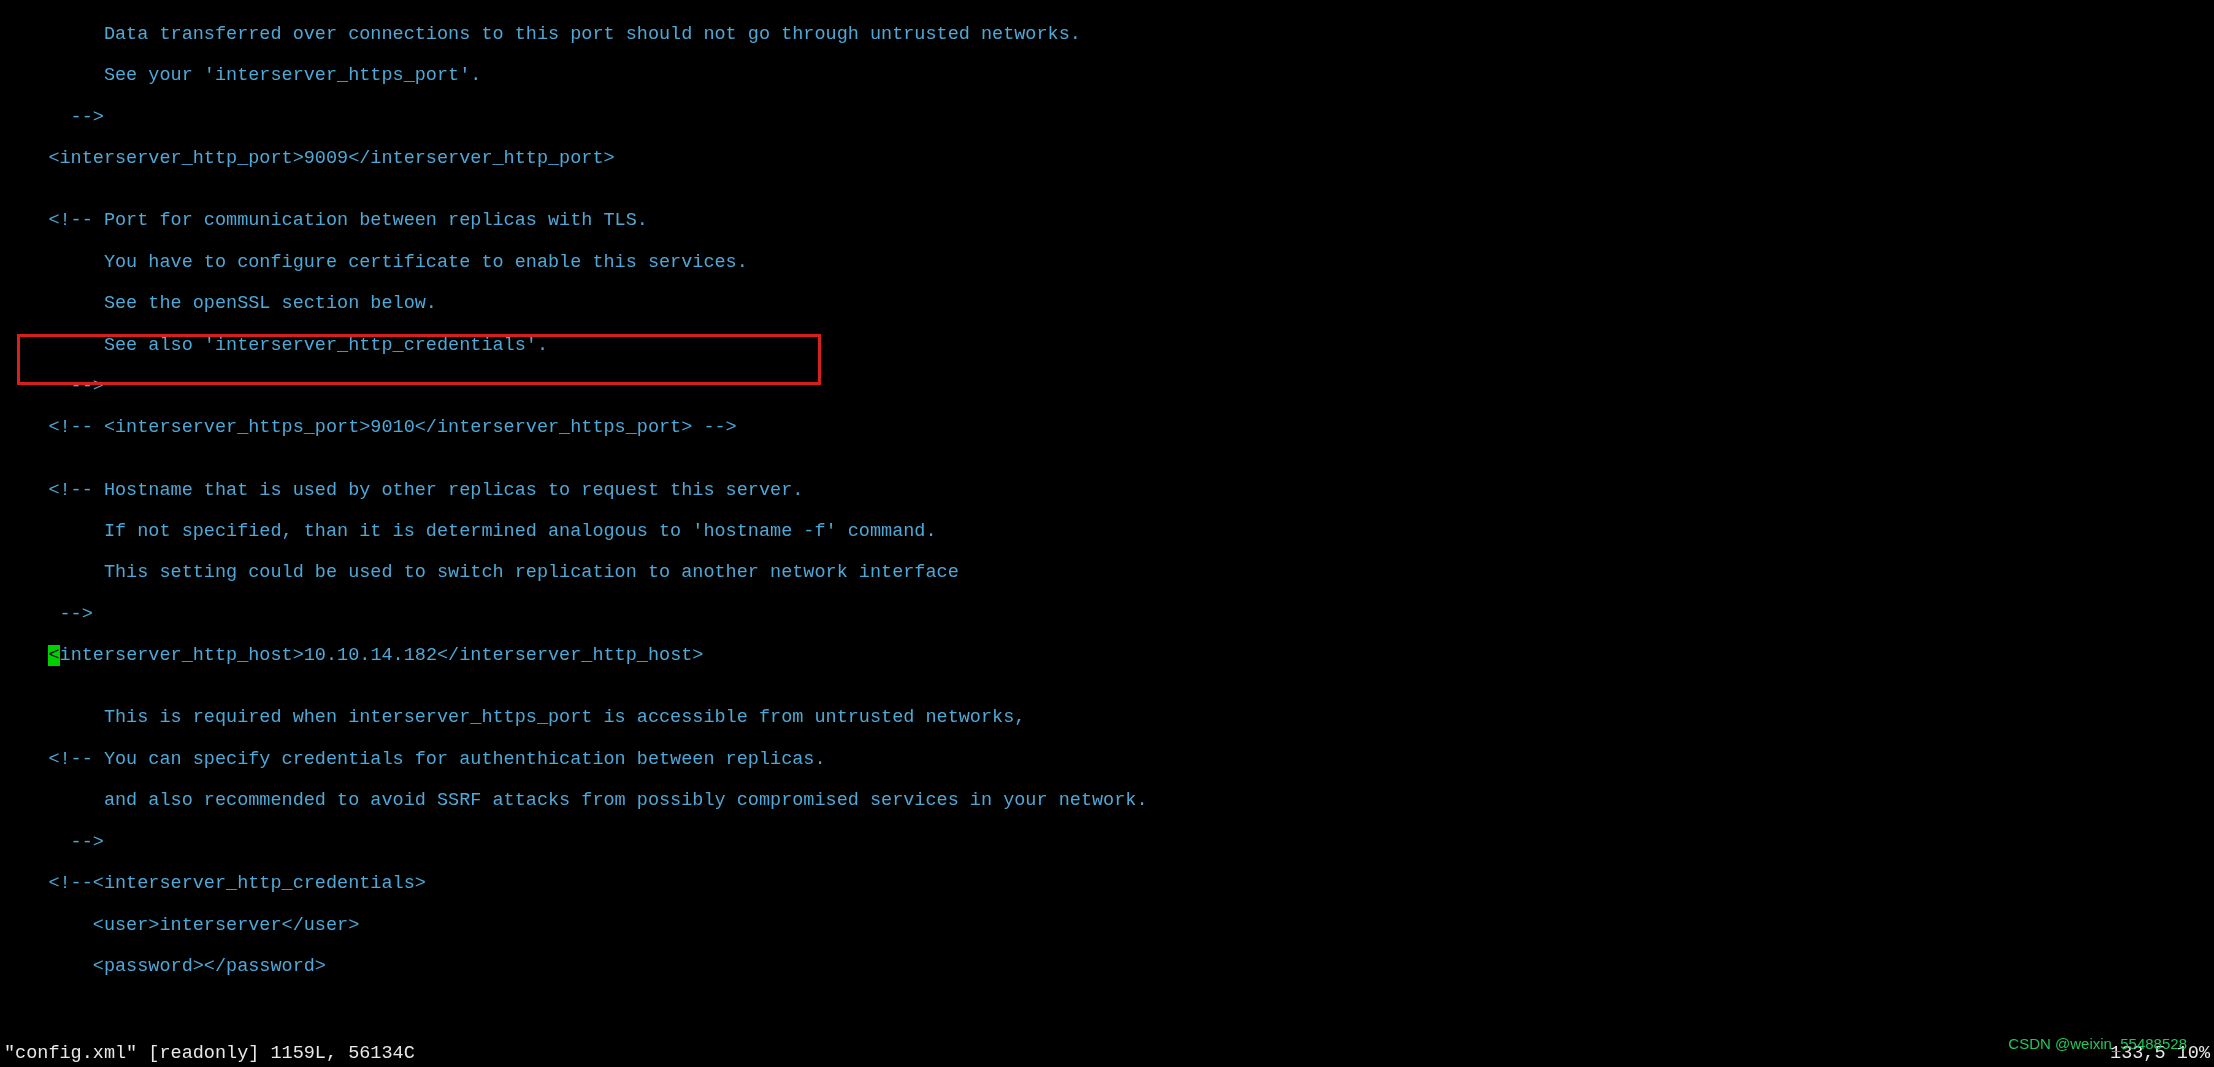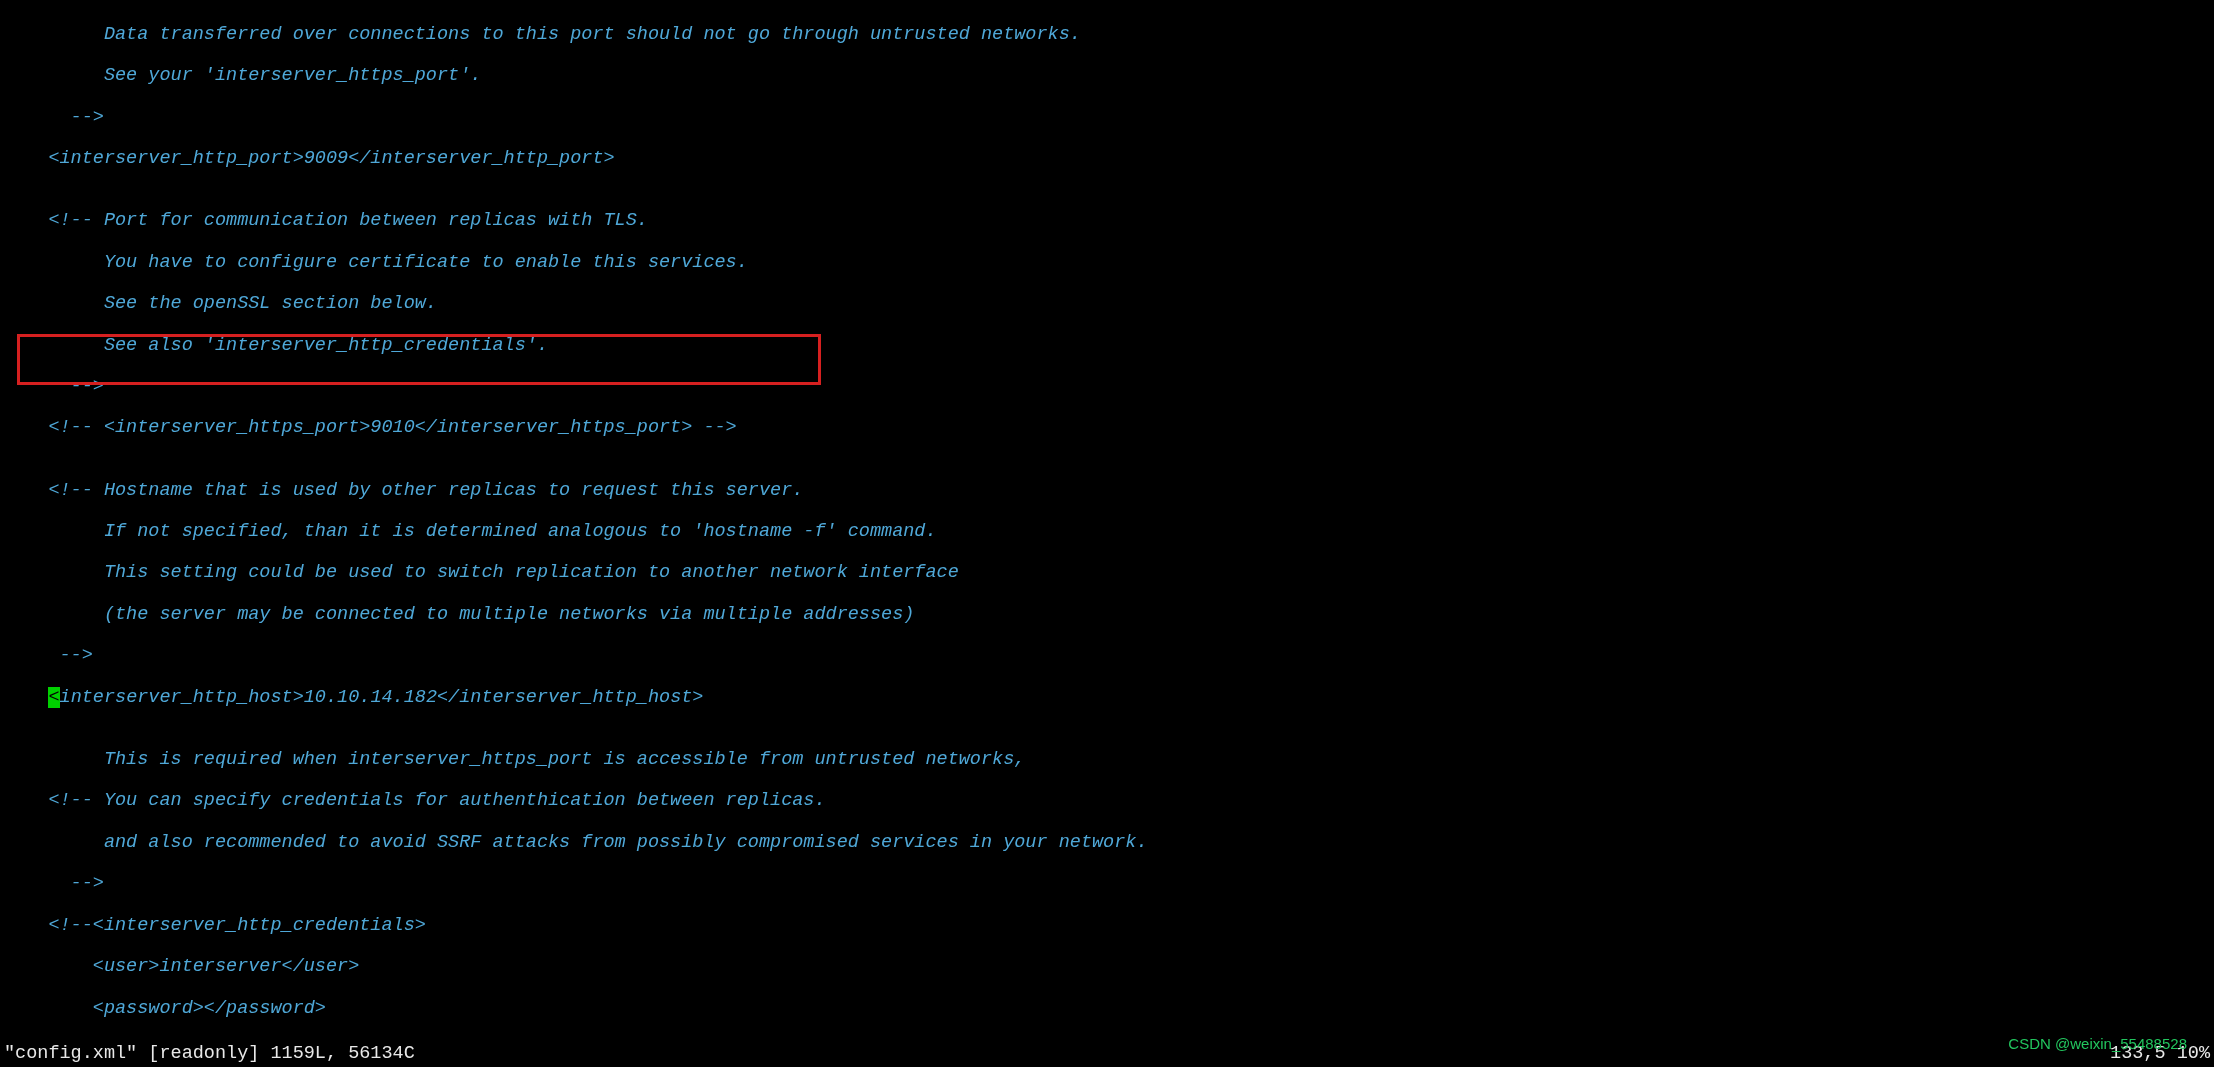--- a/index.html
+++ b/index.html
@@ -12,21 +12,20 @@
     line-height: 1.12;
     overflow: hidden;
   }
   .terminal {
     padding: 4px 4px 0 4px;
     white-space: pre;
     position: relative;
   }
   .comment {
     color: #4fa8d8;
-    font-style: italic;
   }
   .cursor {
     background: #00d000;
     color: #000000;
   }
   .highlight-box {
     border: 3px solid #d62020;
     position: absolute;
     pointer-events: none;
   }
@@ -64,21 +63,20 @@
 <span class="line comment">    &lt;!-- Port for communication between replicas with TLS.</span>
 <span class="line comment">         You have to configure certificate to enable this services.</span>
 <span class="line comment">         See the openSSL section below.</span>
 <span class="line comment">         See also 'interserver_http_credentials'.</span>
 <span class="line comment">      --&gt;</span>
 <span class="line comment">    &lt;!-- &lt;interserver_https_port&gt;9010&lt;/interserver_https_port&gt; --&gt;</span>
 <span class="line comment"></span>
 <span class="line comment">    &lt;!-- Hostname that is used by other replicas to request this server.</span>
 <span class="line comment">         If not specified, than it is determined analogous to 'hostname -f' command.</span>
 <span class="line comment">         This setting could be used to switch replication to another network interface</span>
-<span class="line comment">         (the server may be connected to multiple networks via multiple addresses)</span>
 <span class="line comment">     --&gt;</span>
 <span class="line comment"><span>    </span><span class="cursor">&lt;</span><span>interserver_http_host&gt;10.10.14.182&lt;/interserver_http_host&gt;</span></span>
 <span class="line comment"></span>
 <span class="line comment">         This is required when interserver_https_port is accessible from untrusted networks,</span>
 <span class="line comment">    &lt;!-- You can specify credentials for authenthication between replicas.</span>
 <span class="line comment">         and also recommended to avoid SSRF attacks from possibly compromised services in your network.</span>
 <span class="line comment">      --&gt;</span>
 <span class="line comment">    &lt;!--&lt;interserver_http_credentials&gt;</span>
 <span class="line comment">        &lt;user&gt;interserver&lt;/user&gt;</span>
 <span class="line comment">        &lt;password&gt;&lt;/password&gt;</span>

